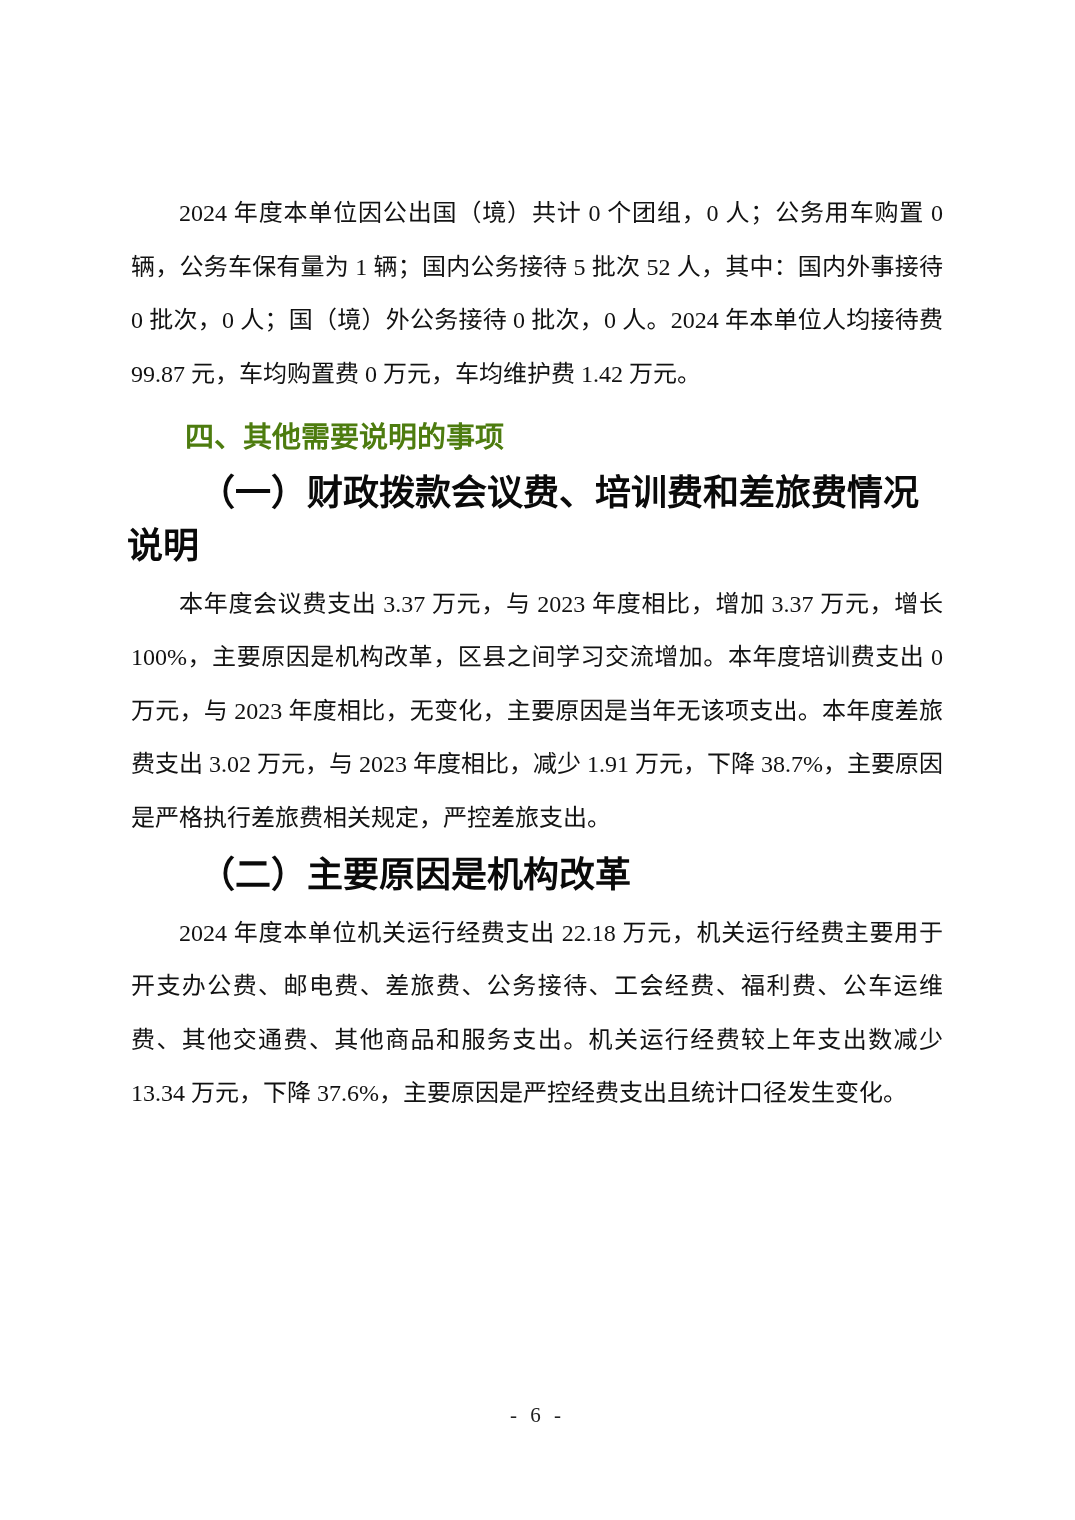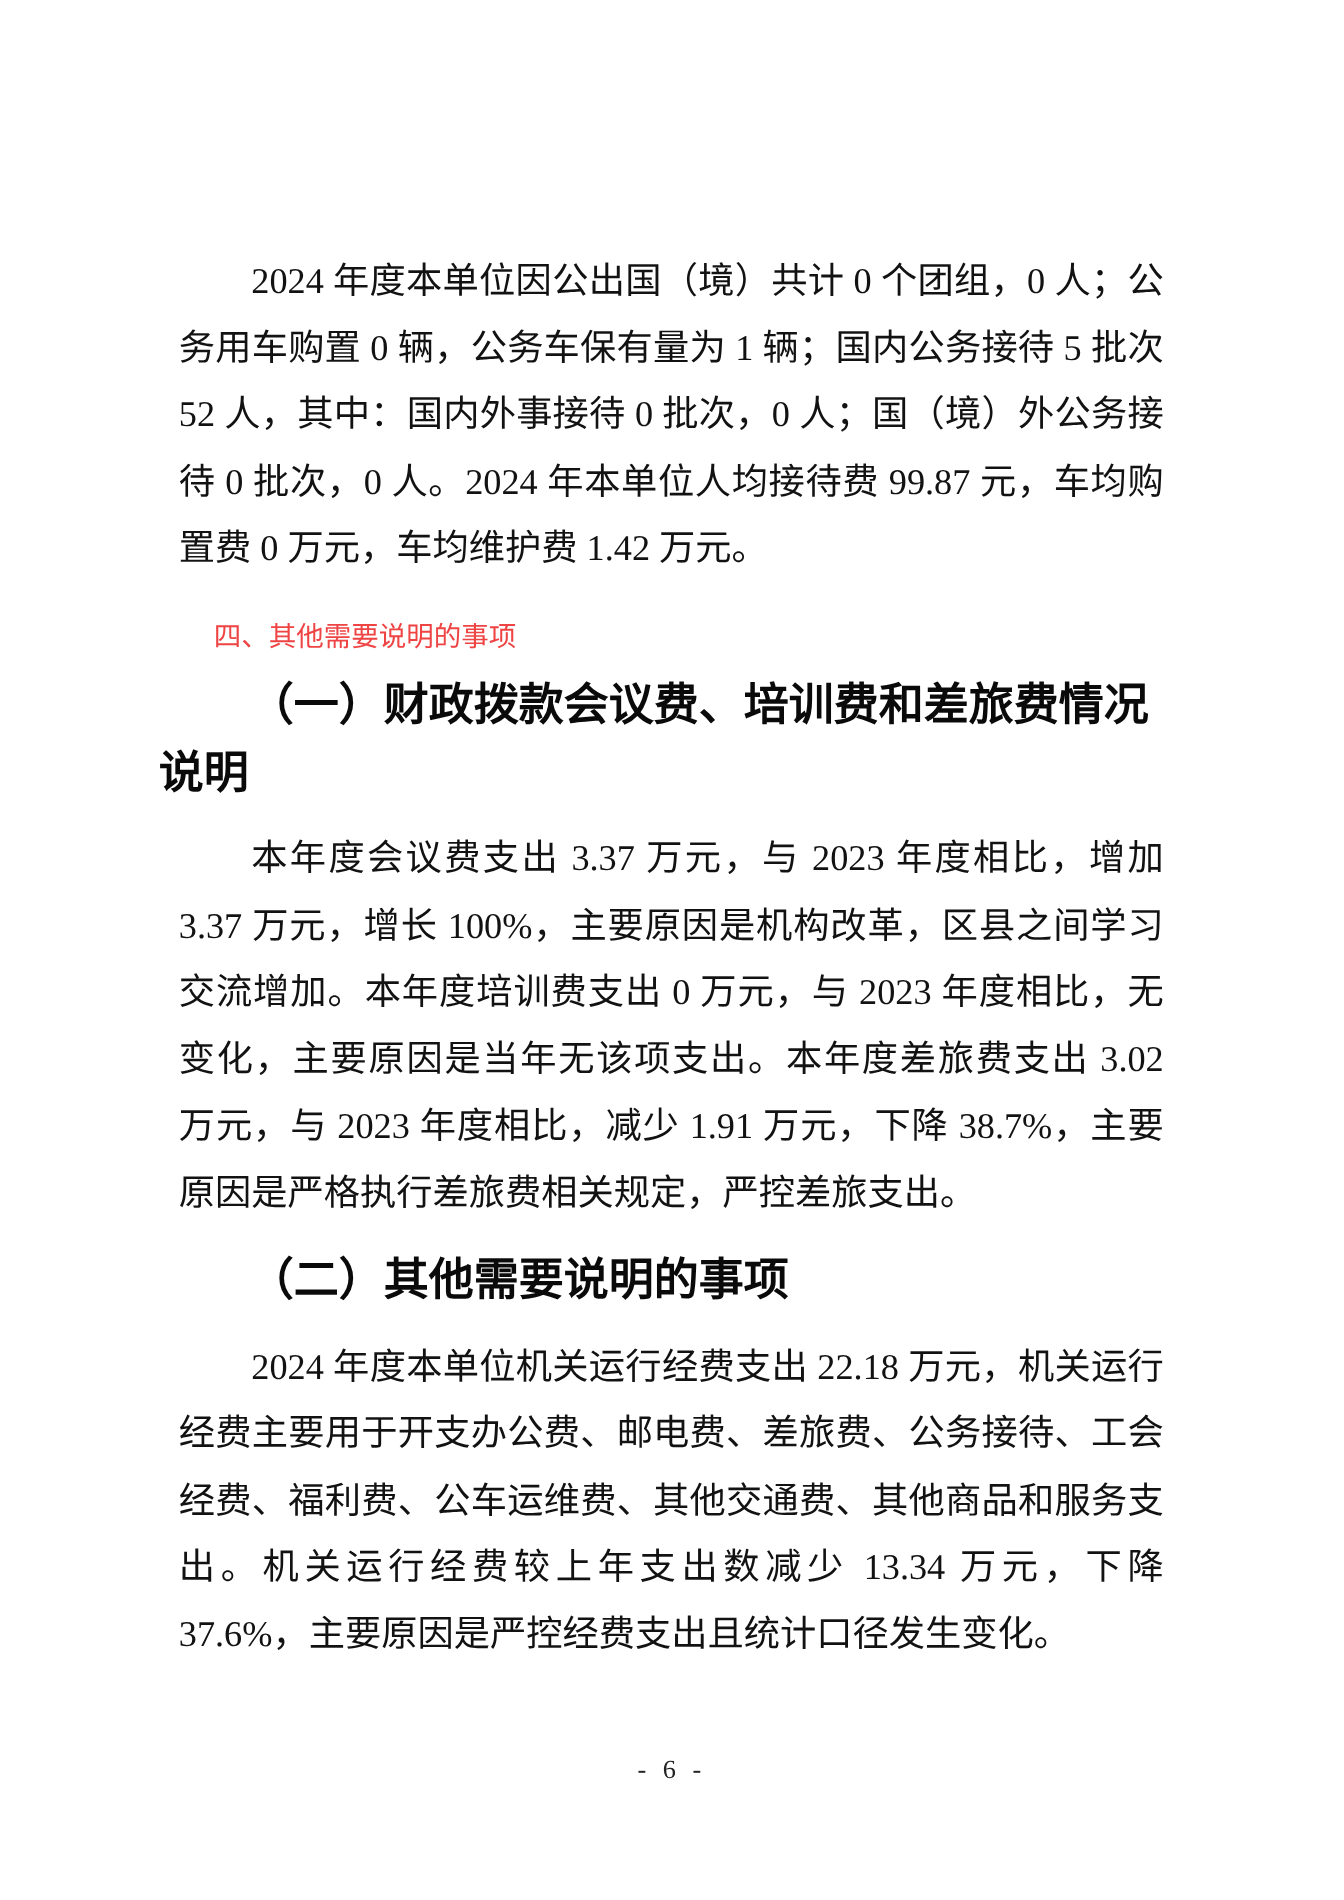--- a/index.html
+++ b/index.html
@@ -14,37 +14,37 @@
     overflow: hidden;
     color: #121212;
   }
   .page-content {
     position: absolute;
     left: 127px;
     top: 183px;
     width: 820px;
   }
   .body-text {
-    margin: 16px;
+    margin: 4px;
     font-family: "Liberation Serif", "DejaVu Serif", serif;
-    font-size: 29px;
+    font-size: 24px;
     line-height: 53.5px;
     text-align: justify;
     text-justify: inter-character;
     text-indent: 2em;
     color: #121212;
   }
   .heading-major {
     margin: 10px 0 0 0;
     font-family: "Liberation Sans", "DejaVu Sans", sans-serif;
-    font-weight: normal;
-    font-size: 22px;
+    font-weight: bold;
+    font-size: 29px;
     line-height: 53.5px;
     text-indent: 2em;
-    color: #ef4444;
+    color: #4d7c0f;
   }
   .heading-sub {
     margin: 2px 0 0 0;
     font-family: "Liberation Serif", "DejaVu Serif", serif;
     font-weight: bold;
     font-size: 36px;
     line-height: 53.5px;
     text-indent: 2em;
     color: #0a0a0a;
   }
@@ -67,21 +67,21 @@
 <div class="page-content">
 
   <p class="body-text">2024 年度本单位因公出国（境）共计 0 个团组，0 人；公务用车购置 0 辆，公务车保有量为 1 辆；国内公务接待 5 批次 52 人，其中：国内外事接待 0 批次，0 人；国（境）外公务接待 0 批次，0 人。2024 年本单位人均接待费 99.87 元，车均购置费 0 万元，车均维护费 1.42 万元。</p>
 
   <h2 class="heading-major">四、其他需要说明的事项</h2>
 
   <h3 class="heading-sub">（一）财政拨款会议费、培训费和差旅费情况说明</h3>
 
   <p class="body-text">本年度会议费支出 3.37 万元，与 2023 年度相比，增加 3.37 万元，增长 100%，主要原因是机构改革，区县之间学习交流增加。本年度培训费支出 0 万元，与 2023 年度相比，无变化，主要原因是当年无该项支出。本年度差旅费支出 3.02 万元，与 2023 年度相比，减少 1.91 万元，下降 38.7%，主要原因是严格执行差旅费相关规定，严控差旅支出。</p>
 
-  <h3 class="heading-sub">（二）其他需要说明的事项</h3>
+  <h3 class="heading-sub">（二）主要原因是机构改革</h3>
 
   <p class="body-text">2024 年度本单位机关运行经费支出 22.18 万元，机关运行经费主要用于开支办公费、邮电费、差旅费、公务接待、工会经费、福利费、公车运维费、其他交通费、其他商品和服务支出。机关运行经费较上年支出数减少 13.34 万元，下降 37.6%，主要原因是严控经费支出且统计口径发生变化。</p>
 
 
 
 </div>
 
 <div class="page-footer">- 6 -</div>
 
 </body></html>

